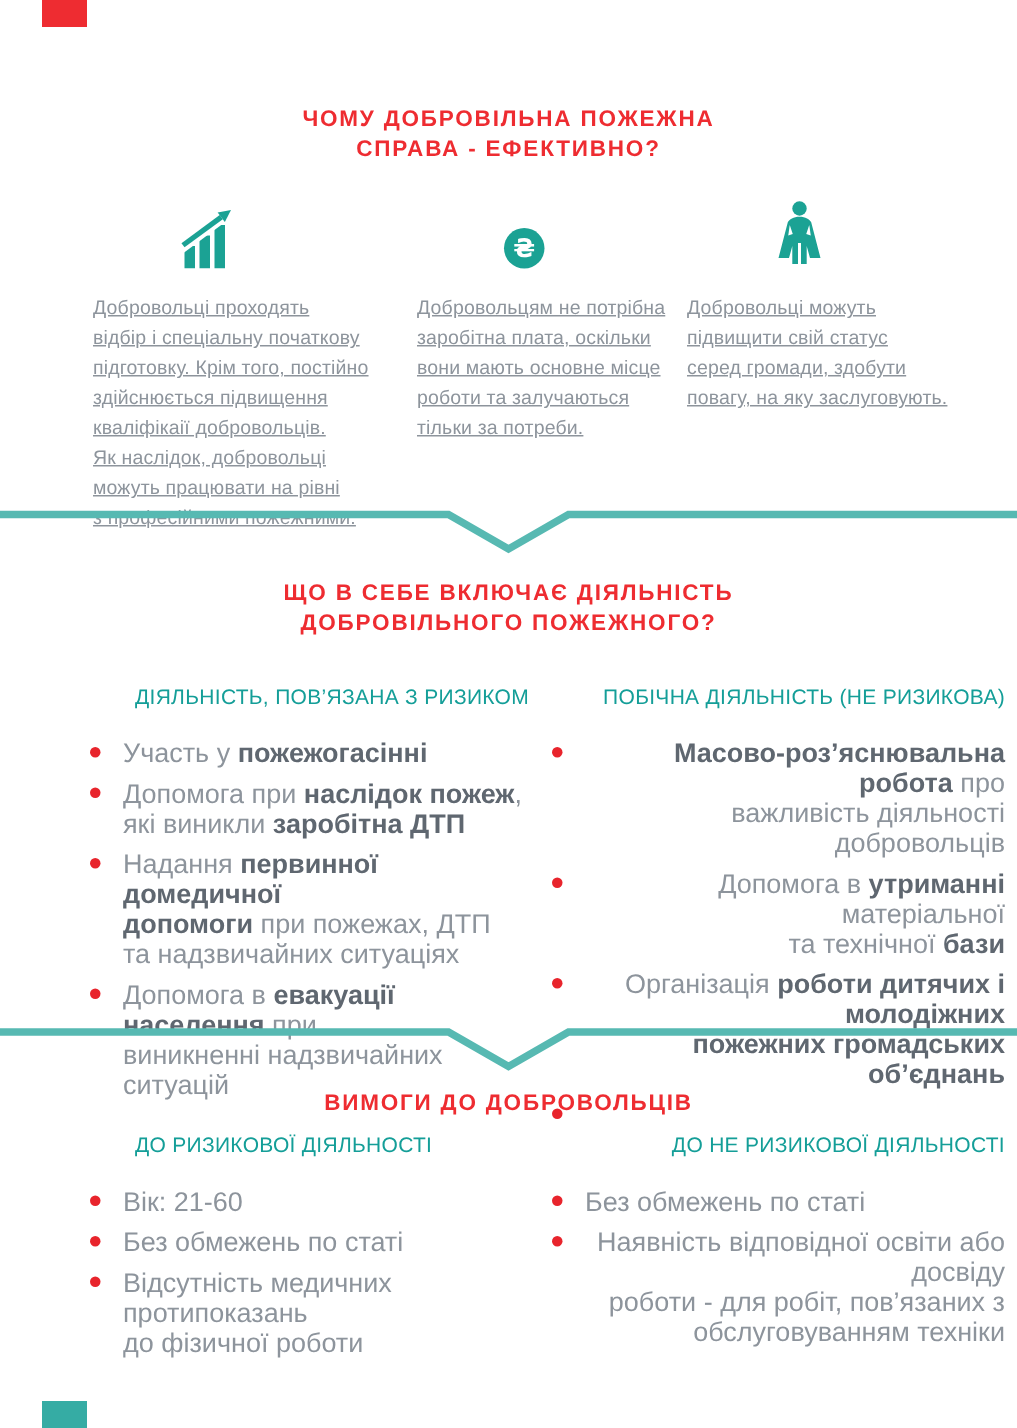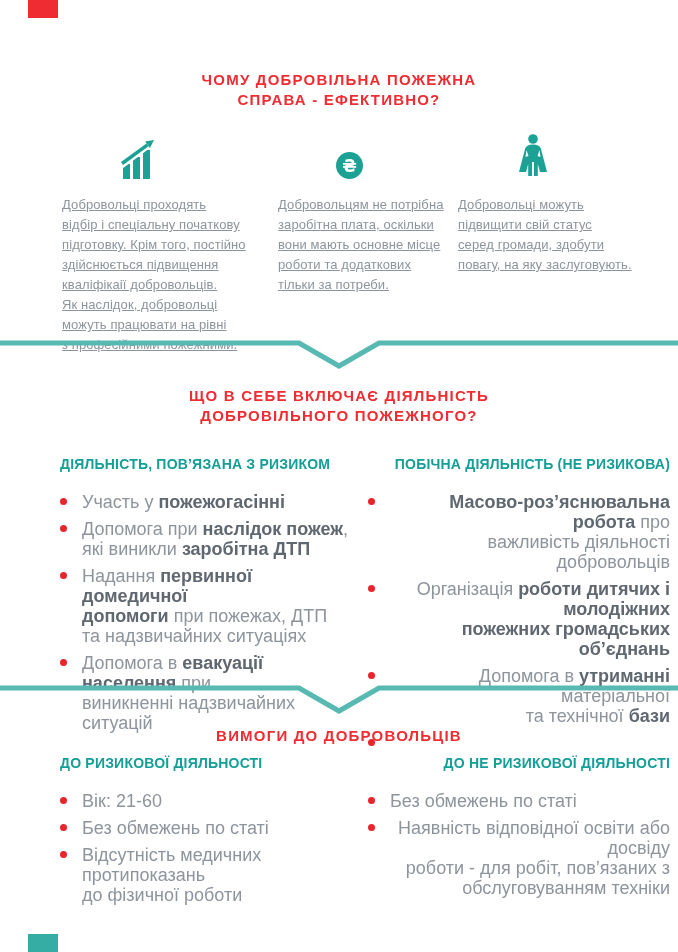--- a/index.html
+++ b/index.html
@@ -41,22 +41,23 @@
   .divider{position:absolute;left:0;width:678px;height:36px;}
   .d1{top:336px;} .d2{top:681px;}
   .divider-line{stroke:var(--teal-divider);stroke-width:5;fill:none;}
 
   
   .two-cols{position:absolute;left:60px;width:610px;display:flex;}
   .tc2{top:456px;} .tc3{top:755px;}
   .bcol-l{width:296px;margin-right:12px;}
   .bcol-r{width:302px;text-align:right;}
   .sub-head{
-    color:var(--teal);font-weight:bold;font-size:14px;letter-spacing:0.2px;
+    color:var(--teal);font-weight:normal;font-size:14px;letter-spacing:0.2px;
     line-height:16px;
+    margin-left:30px;
   }
   ul.blist{list-style:none;margin-top:20px;}
   .bullet{display:flex;margin-bottom:7px;}
   .dot{width:7px;height:7px;border-radius:50%;background:var(--dot-red);flex:none;margin:6px 15px 0 0;}
   .btext{font-size:18px;line-height:20px;color:var(--body-gray);white-space:pre-line;}
   .btext b{color:var(--bold-gray);}
 </style>
 </head>
 <body>
 
@@ -93,21 +94,21 @@
 
     <div class="col1-b">
       <div class="icon-box">
         <div class="coin">
           <span>₴</span>
         </div>
       </div>
       <p class="col-text">Добровольцям не потрібна
 заробітна плата, оскільки
 вони мають основне місце
-роботи та додаткових
+роботи та залучаються
 тільки за потреби.</p>
     </div>
 
     <div class="col1-c">
       <div class="icon-box">
         <svg class="icon-teal" width="34" height="46" viewBox="0 0 34 44">
           <circle cx="17" cy="5" r="4.8" fill="currentColor"></circle>
           <path d="M17,10.5 C13,10.5 10.2,12.2 9.2,14.2 L3,38 L10,38 L12.2,30 L12.2,42 L16,42 L16,28 L18,28 L18,42 L21.8,42 L21.8,30 L24,38 L31,38 L24.8,14.2 C23.8,12.2 21,10.5 17,10.5 Z" fill="currentColor"></path>
           <path d="M10.5,16 L12.5,22 L9.5,23 Z" fill="#ffffff"></path>
           <path d="M23.5,16 L21.5,22 L24.5,23 Z" fill="#ffffff"></path>
@@ -156,27 +157,27 @@
     <div class="bcol-r">
       <h2 class="sub-head">ПОБІЧНА ДІЯЛЬНІСТЬ (НЕ РИЗИКОВА)</h2>
       <ul class="blist">
           <li class="bullet">
             <span class="dot"></span>
             <span class="btext"><b>Масово-роз’яснювальна робота</b><span> про
 важливість діяльності добровольців</span></span>
           </li>
           <li class="bullet">
             <span class="dot"></span>
+            <span class="btext"><span>Допомога в </span><b>утриманні</b><span> матеріальної
+та технічної </span><b>бази</b></span>
+          </li>
+          <li class="bullet">
+            <span class="dot"></span>
             <span class="btext"><span>Організація </span><b>роботи дитячих і молодіжних
 пожежних громадських об’єднань</b></span>
-          </li>
-          <li class="bullet">
-            <span class="dot"></span>
-            <span class="btext"><span>Допомога в </span><b>утриманні</b><span> матеріальної
-та технічної </span><b>бази</b></span>
           </li>
           <li class="bullet">
             <span class="dot"></span>
           </li>
         </ul>
     </div>
   </div>
 
   <svg class="divider d2" viewBox="0 0 678 36">
     <polyline class="divider-line" points="0,7 299,7 339,30 379,7 678,7"></polyline>

